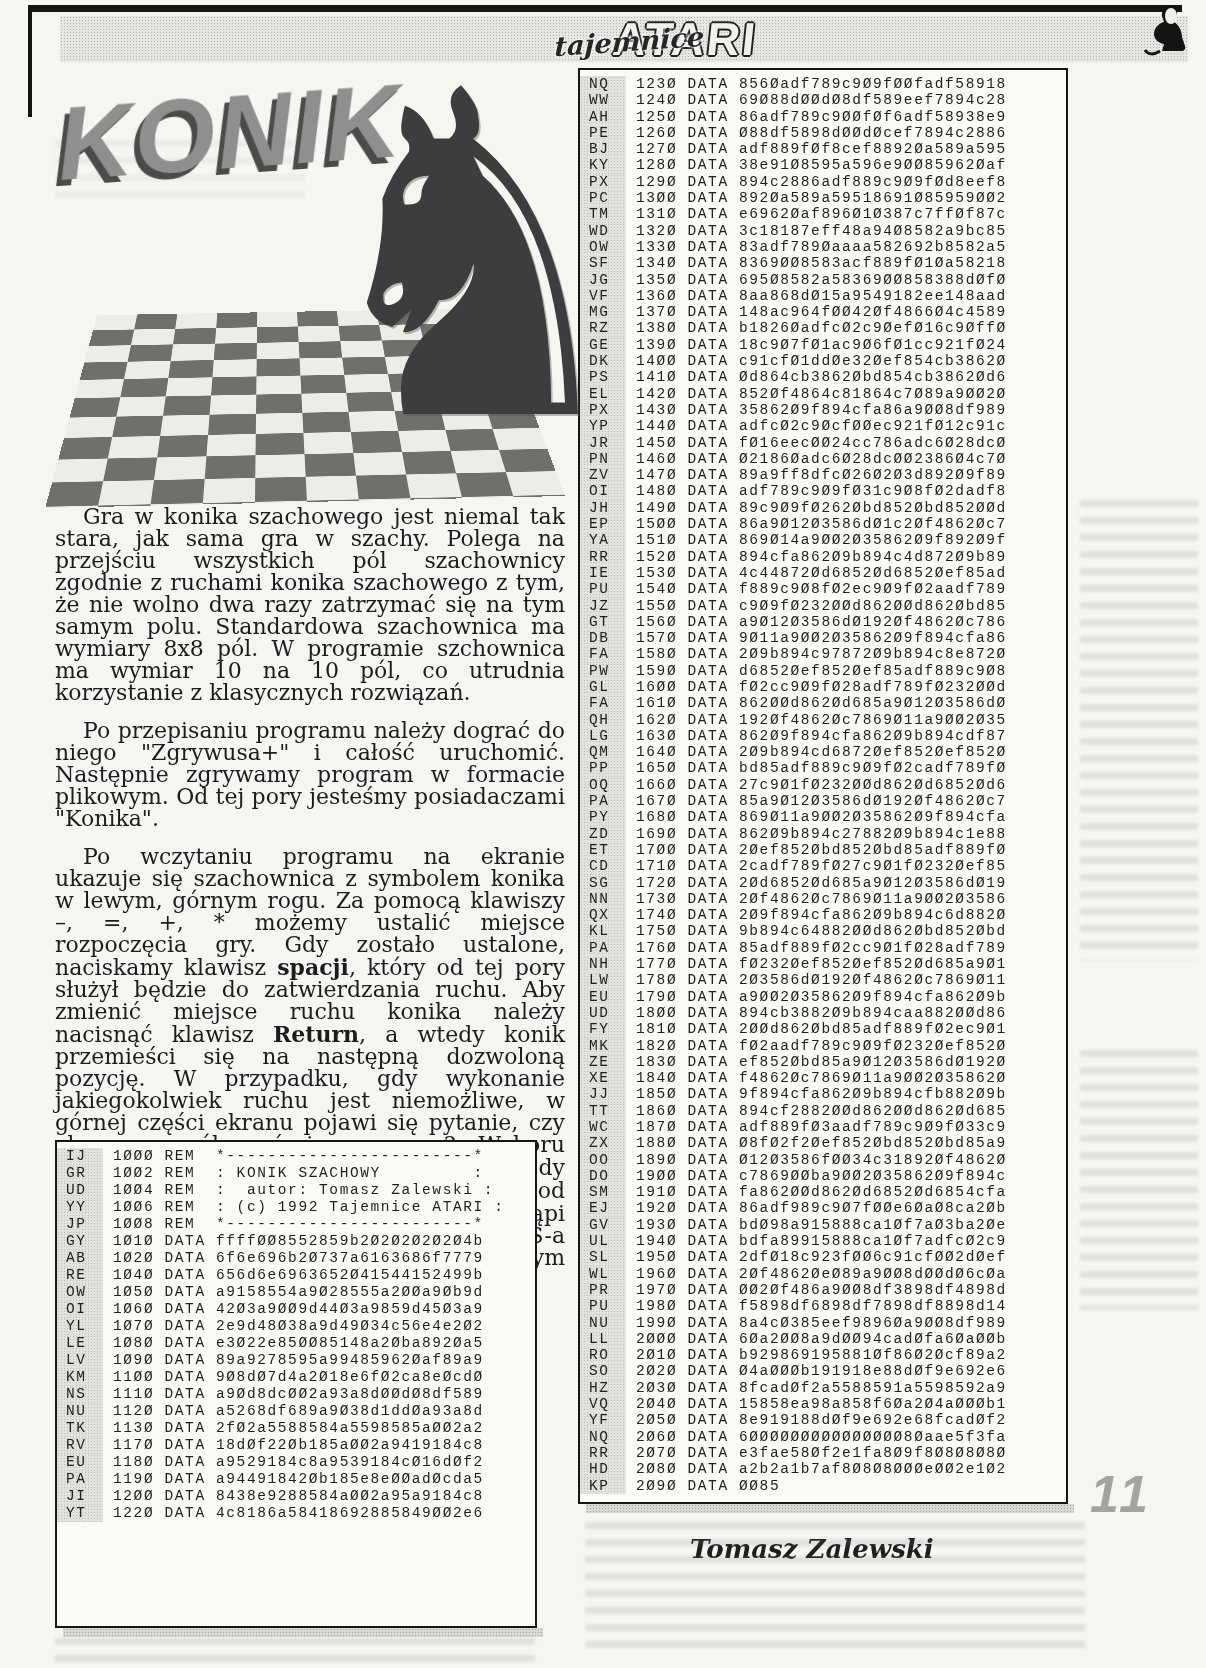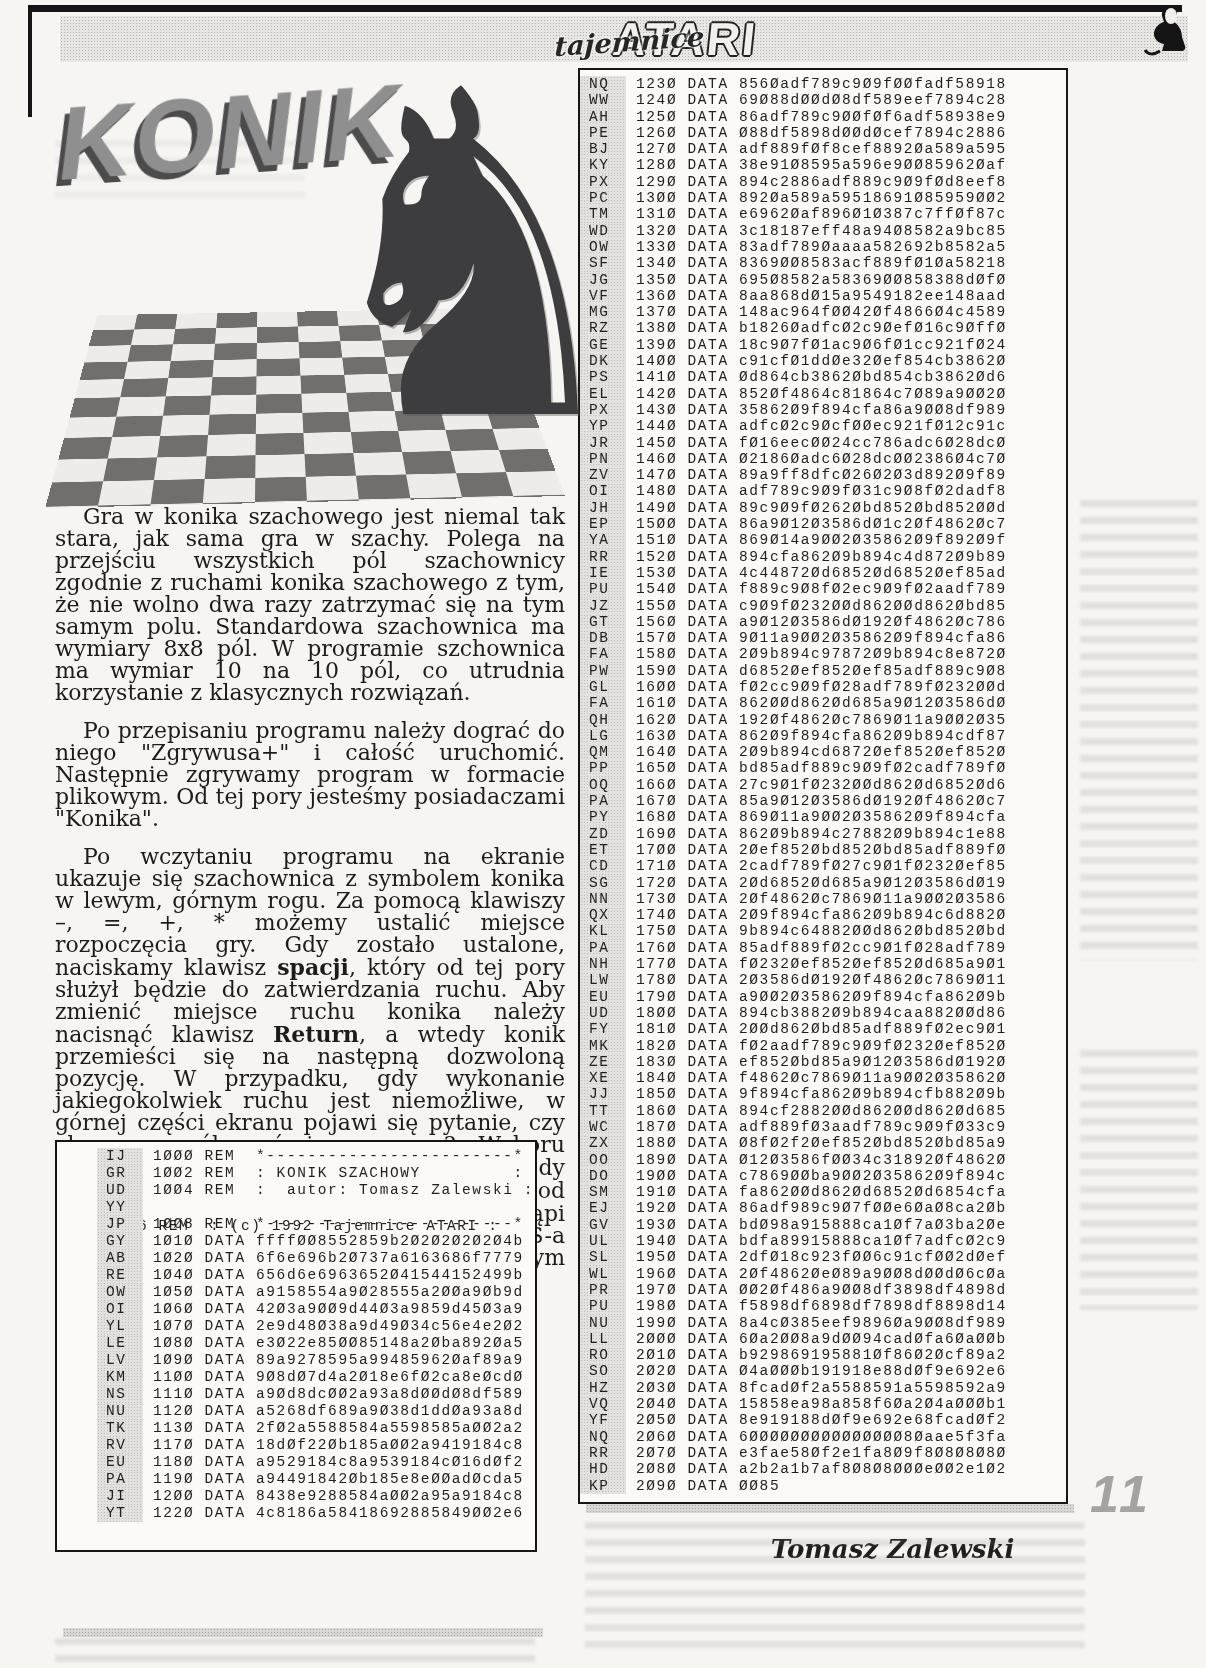--- a/index.html
+++ b/index.html
@@ -64,21 +64,21 @@
   
   .listing-box{
     position:absolute;background:#fbfaf7;border:2px solid #161616;
     overflow:hidden;box-sizing:border-box;
   }
   .listing-box::after{
     content:"";position:absolute;left:0;right:0;bottom:0;height:0;
   }
   .shadow-strip{position:absolute;background-color:#d8d7d3;
     background-image:radial-gradient(#a9a8a4 0.9px, transparent 1px);background-size:3px 3px;}
-  #box-left{left:55px;top:1140px;width:482px;height:412px;padding-left:40px;--lh:17px;}
+  #box-left{left:55px;top:1140px;width:482px;height:488px;--lh:17px;}
   #box-right{left:578px;top:68px;width:490px;height:1436px;--lh:16.3px;}
   .lrow{height:var(--lh);position:relative;}
   .chk,.code{
     white-space:pre;font-family:"Liberation Mono",monospace;
     font-size:14.5px;letter-spacing:1.6px;color:#1f1f1f;
     vertical-align:top;display:inline-block;line-height:var(--lh);
   }
   .chk{
     width:46px;padding-left:9px;box-sizing:border-box;height:var(--lh);
     background-color:#e2e1dd;
@@ -87,21 +87,21 @@
   }
   .code{padding-left:10px;}
   .listing-inner{padding-top:6px;}
   
   #pagenum{
     position:absolute;left:1090px;top:1464px;
     font-family:Liberation Sans, sans-serif;font-weight:800;font-style:italic;
     font-size:52px;letter-spacing:4px;color:#a3a3a1;
   }
   #author{
-    position:absolute;left:690px;top:1534px;width:405px;text-align:center;
+    position:absolute;left:690px;top:1534px;width:405px;text-align:left;
     font-style:italic;font-weight:700;font-size:26px;color:#1e1e1e;
   }
   
   .smudge{
     position:absolute;opacity:.16;filter:blur(1.4px);
     background:repeating-linear-gradient(#777 0 7px, transparent 7px 17px);
   }
 </style>
 </head>
 <body>

